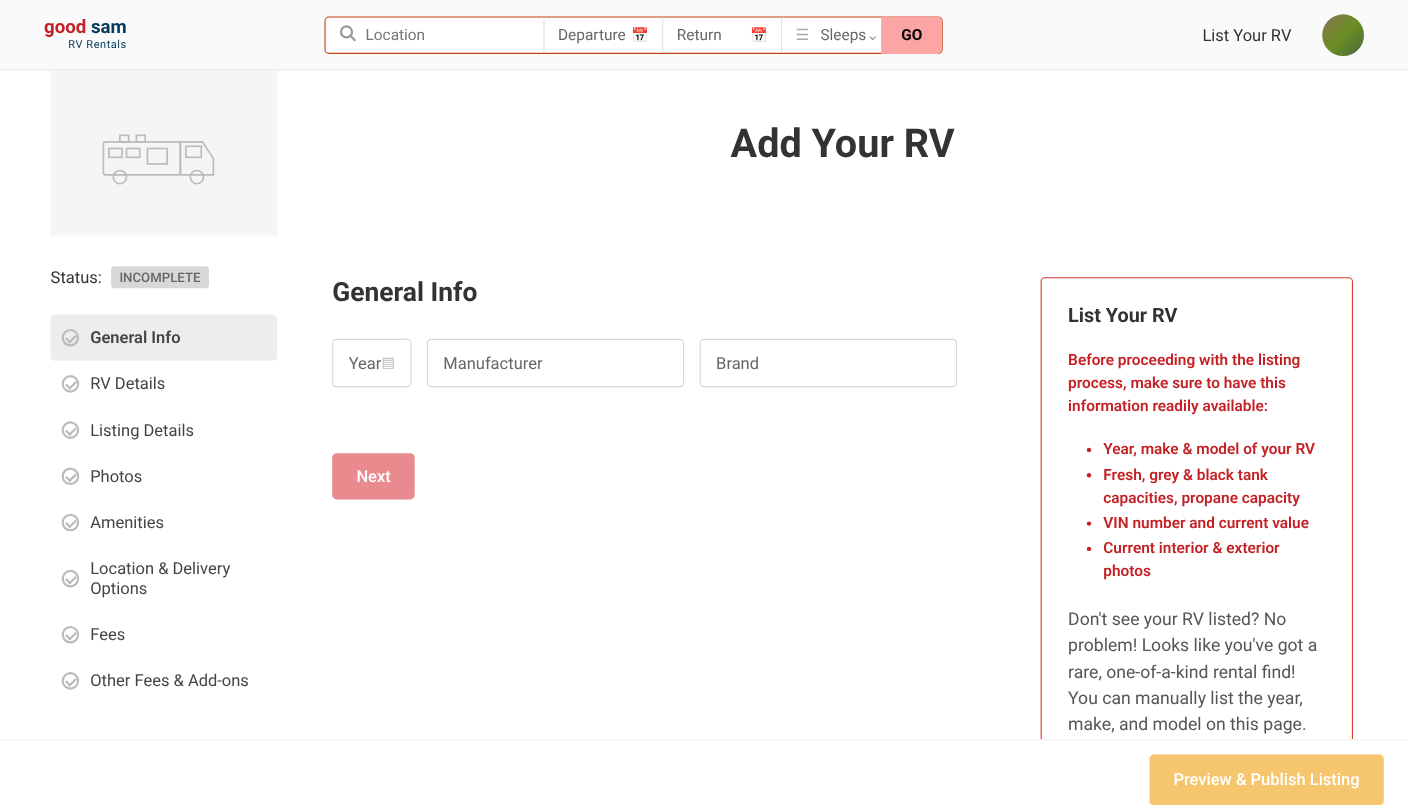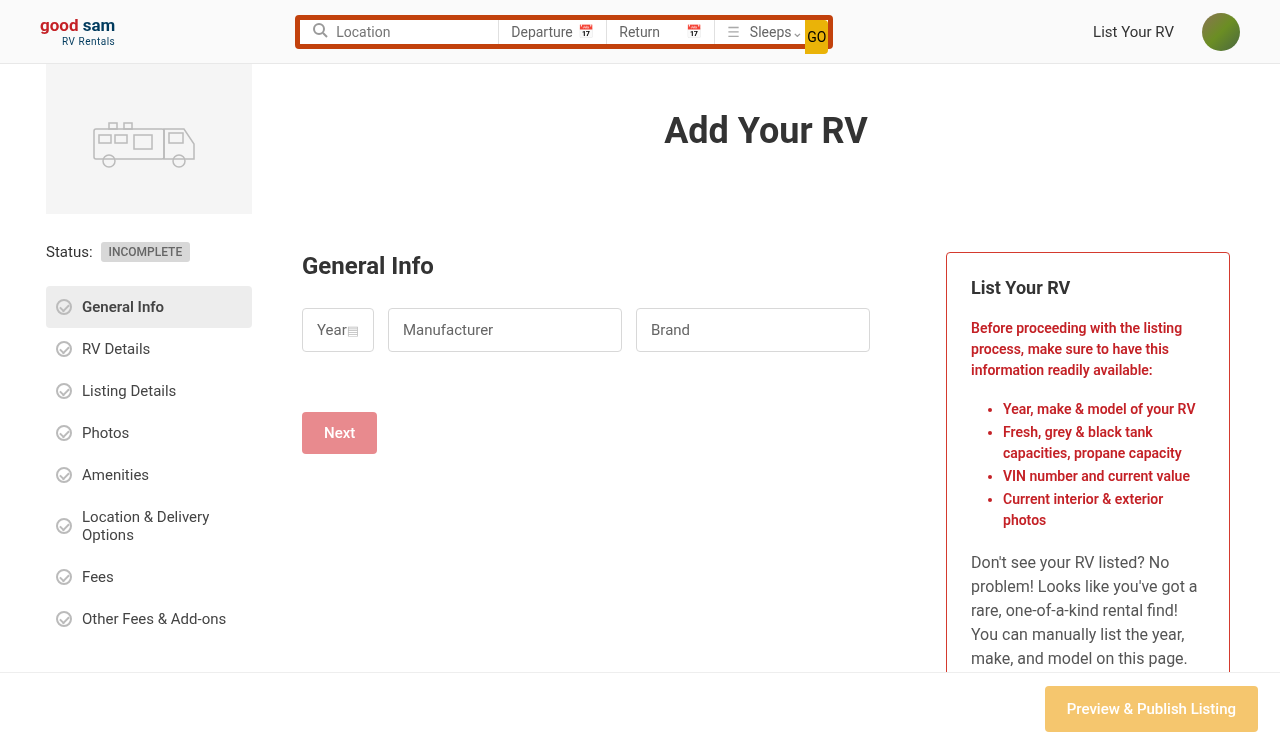--- a/index.html
+++ b/index.html
@@ -46,21 +46,22 @@
     .logo-sub {
       font-size: 10px;
       color: #003a5d;
       text-align: right;
       letter-spacing: 0.5px;
       margin-top: 2px;
     }
     
     .search-bar {
       display: flex;
-      border: 5px solid #c2410c;
+      align-items: center;
+      border: 1px solid #c2410c;
       border-radius: 4px;
       background: #fff;
       height: 34px;
     }
     
     .search-segment {
       display: flex;
       align-items: center;
       padding: 0 12px;
       height: 100%;
@@ -97,26 +98,26 @@
       color: #666;
       justify-content: space-between;
     }
     
     .sleeps-segment .bed-icon {
       margin-right: 10px;
       color: #aaa;
     }
     
     .go-button {
-      background: #eab308;
+      background: #fca5a5;
       color: #000;
       border: none;
       height: 34px;
-      padding: 0 2px;
-      font-weight: 400;
+      padding: 0 18px;
+      font-weight: 700;
       font-size: 14px;
       border-radius: 0 4px 4px 0;
       cursor: pointer;
     }
     
     .header-right {
       margin-left: auto;
       display: flex;
       align-items: center;
       gap: 28px;

